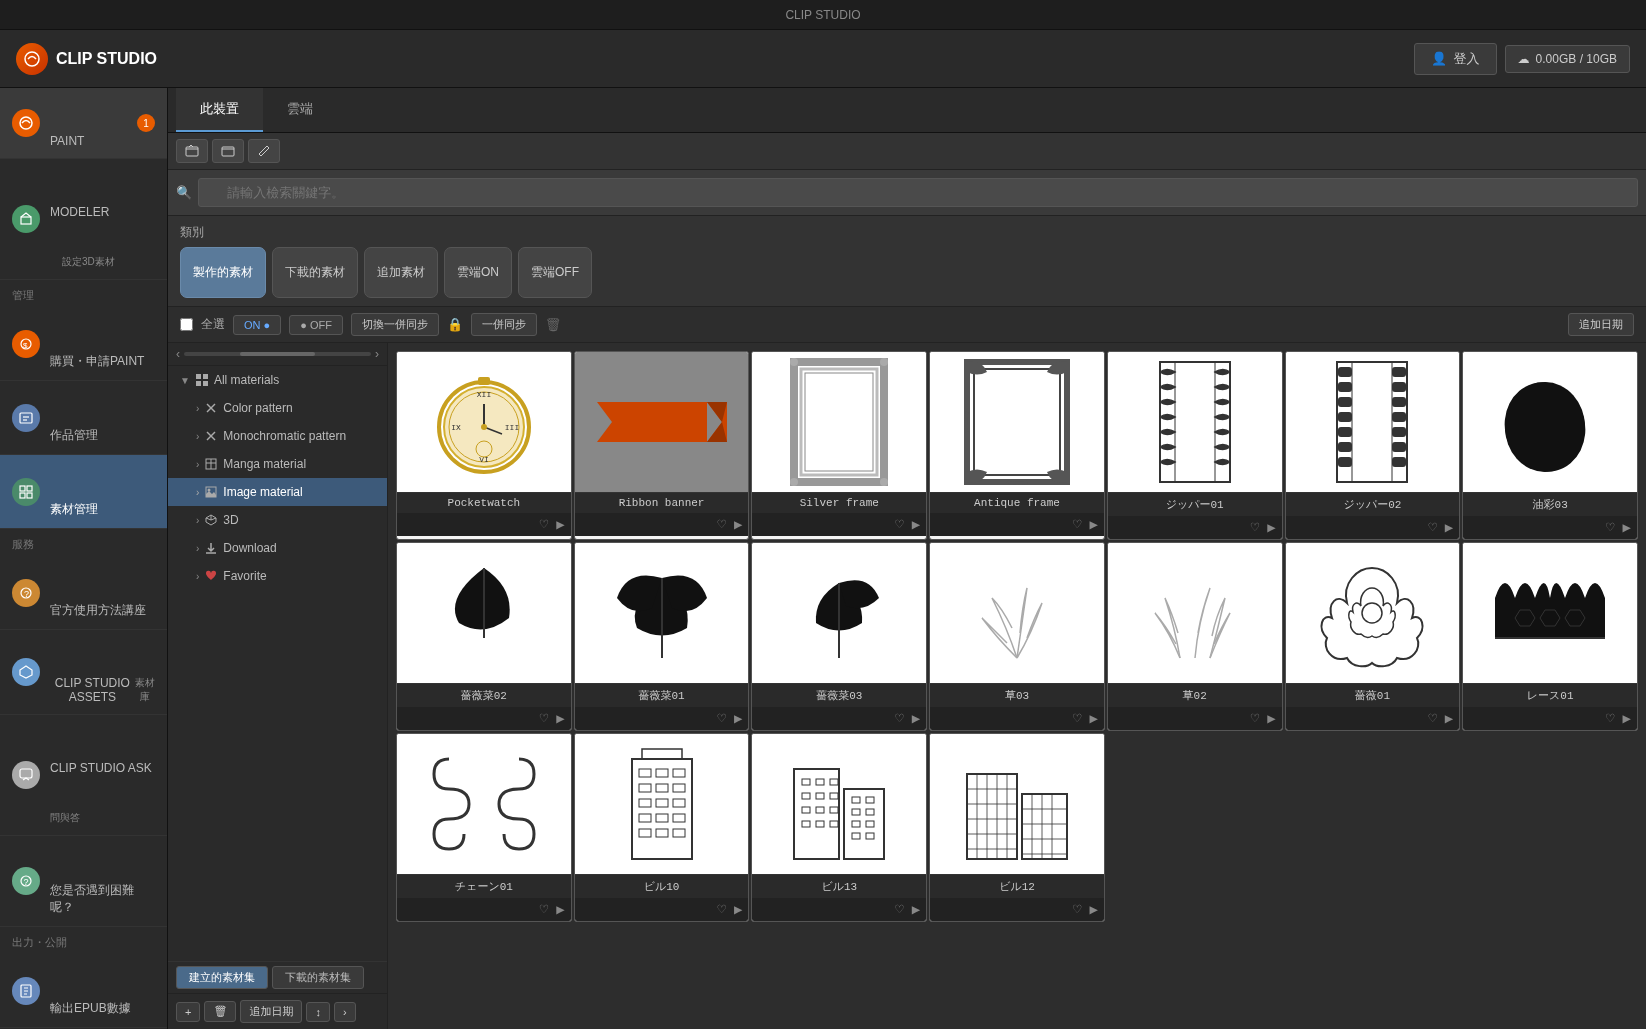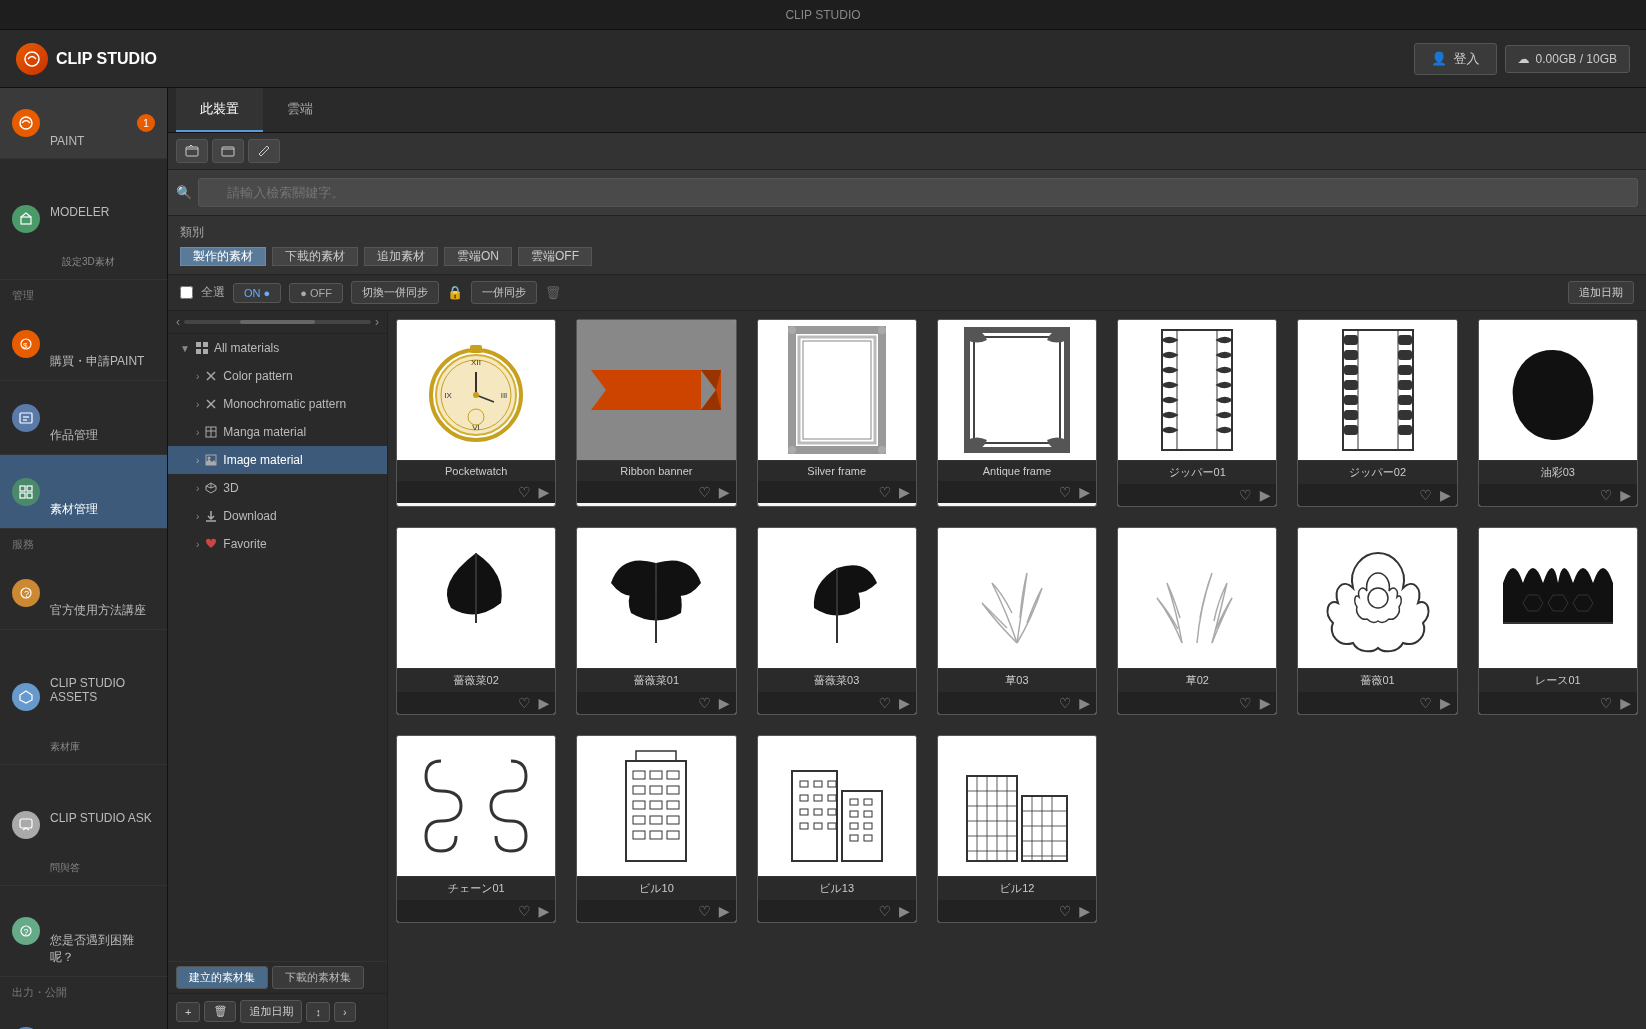--- a/index.html
+++ b/index.html
@@ -197,22 +197,22 @@
     }
     .category-btns {
       display: flex;
       gap: 6px;
       flex-wrap: wrap;
     }
     .cat-btn {
       background: #444;
       border: 1px solid #555;
       color: #ccc;
-      padding: 0 12px;
-      border-radius: 0;
+      padding: 16px 12px;
+      border-radius: 7px;
       cursor: pointer;
       font-size: 12px;
     }
     .cat-btn.active {
       background: #5a7a9a;
       border-color: #6a8aaa;
       color: #fff;
     }
 
     
@@ -320,21 +320,22 @@
     
     .grid-area {
       flex: 1;
       overflow-y: auto;
       padding: 8px;
       background: #2d2d2d;
     }
     .grid {
       display: grid;
       grid-template-columns: repeat(auto-fill, minmax(160px, 1fr));
-      gap: 20px;
+      gap: 2px;
+      font-family: Liberation Mono, monospace;
     }
     .grid-item {
       background: #f5f5f5;
       border-radius: 3px;
       overflow: hidden;
       cursor: pointer;
       position: relative;
       border: 1px solid #555;
     }
     .grid-img {
@@ -479,21 +480,21 @@
       </div>
       <span class="sidebar-label">官方使用方法講座</span>
     </div>
 
     <div class="sidebar-item">
       <div class="sidebar-icon" style="background:#6699cc;">
         <svg width="16" height="16" viewBox="0 0 16 16">
             <polygon points="8,2 14,6 14,11 8,14 2,11 2,6" fill="none" stroke="#fff" stroke-width="1.2"></polygon>
           </svg>
       </div>
-      <div style="display:flex;flex-direction:column;">
+      <div style="display:flex;flex-direction:row;text-align:center;">
         <span class="sidebar-label">CLIP STUDIO ASSETS</span>
         <span class="sidebar-label" style="font-size:10px;color:#888;">素材庫</span>
       </div>
     </div>
 
 
 
     <div class="sidebar-item">
       <div class="sidebar-icon" style="background:#aaaaaa;">
         <svg width="16" height="16" viewBox="0 0 16 16">

